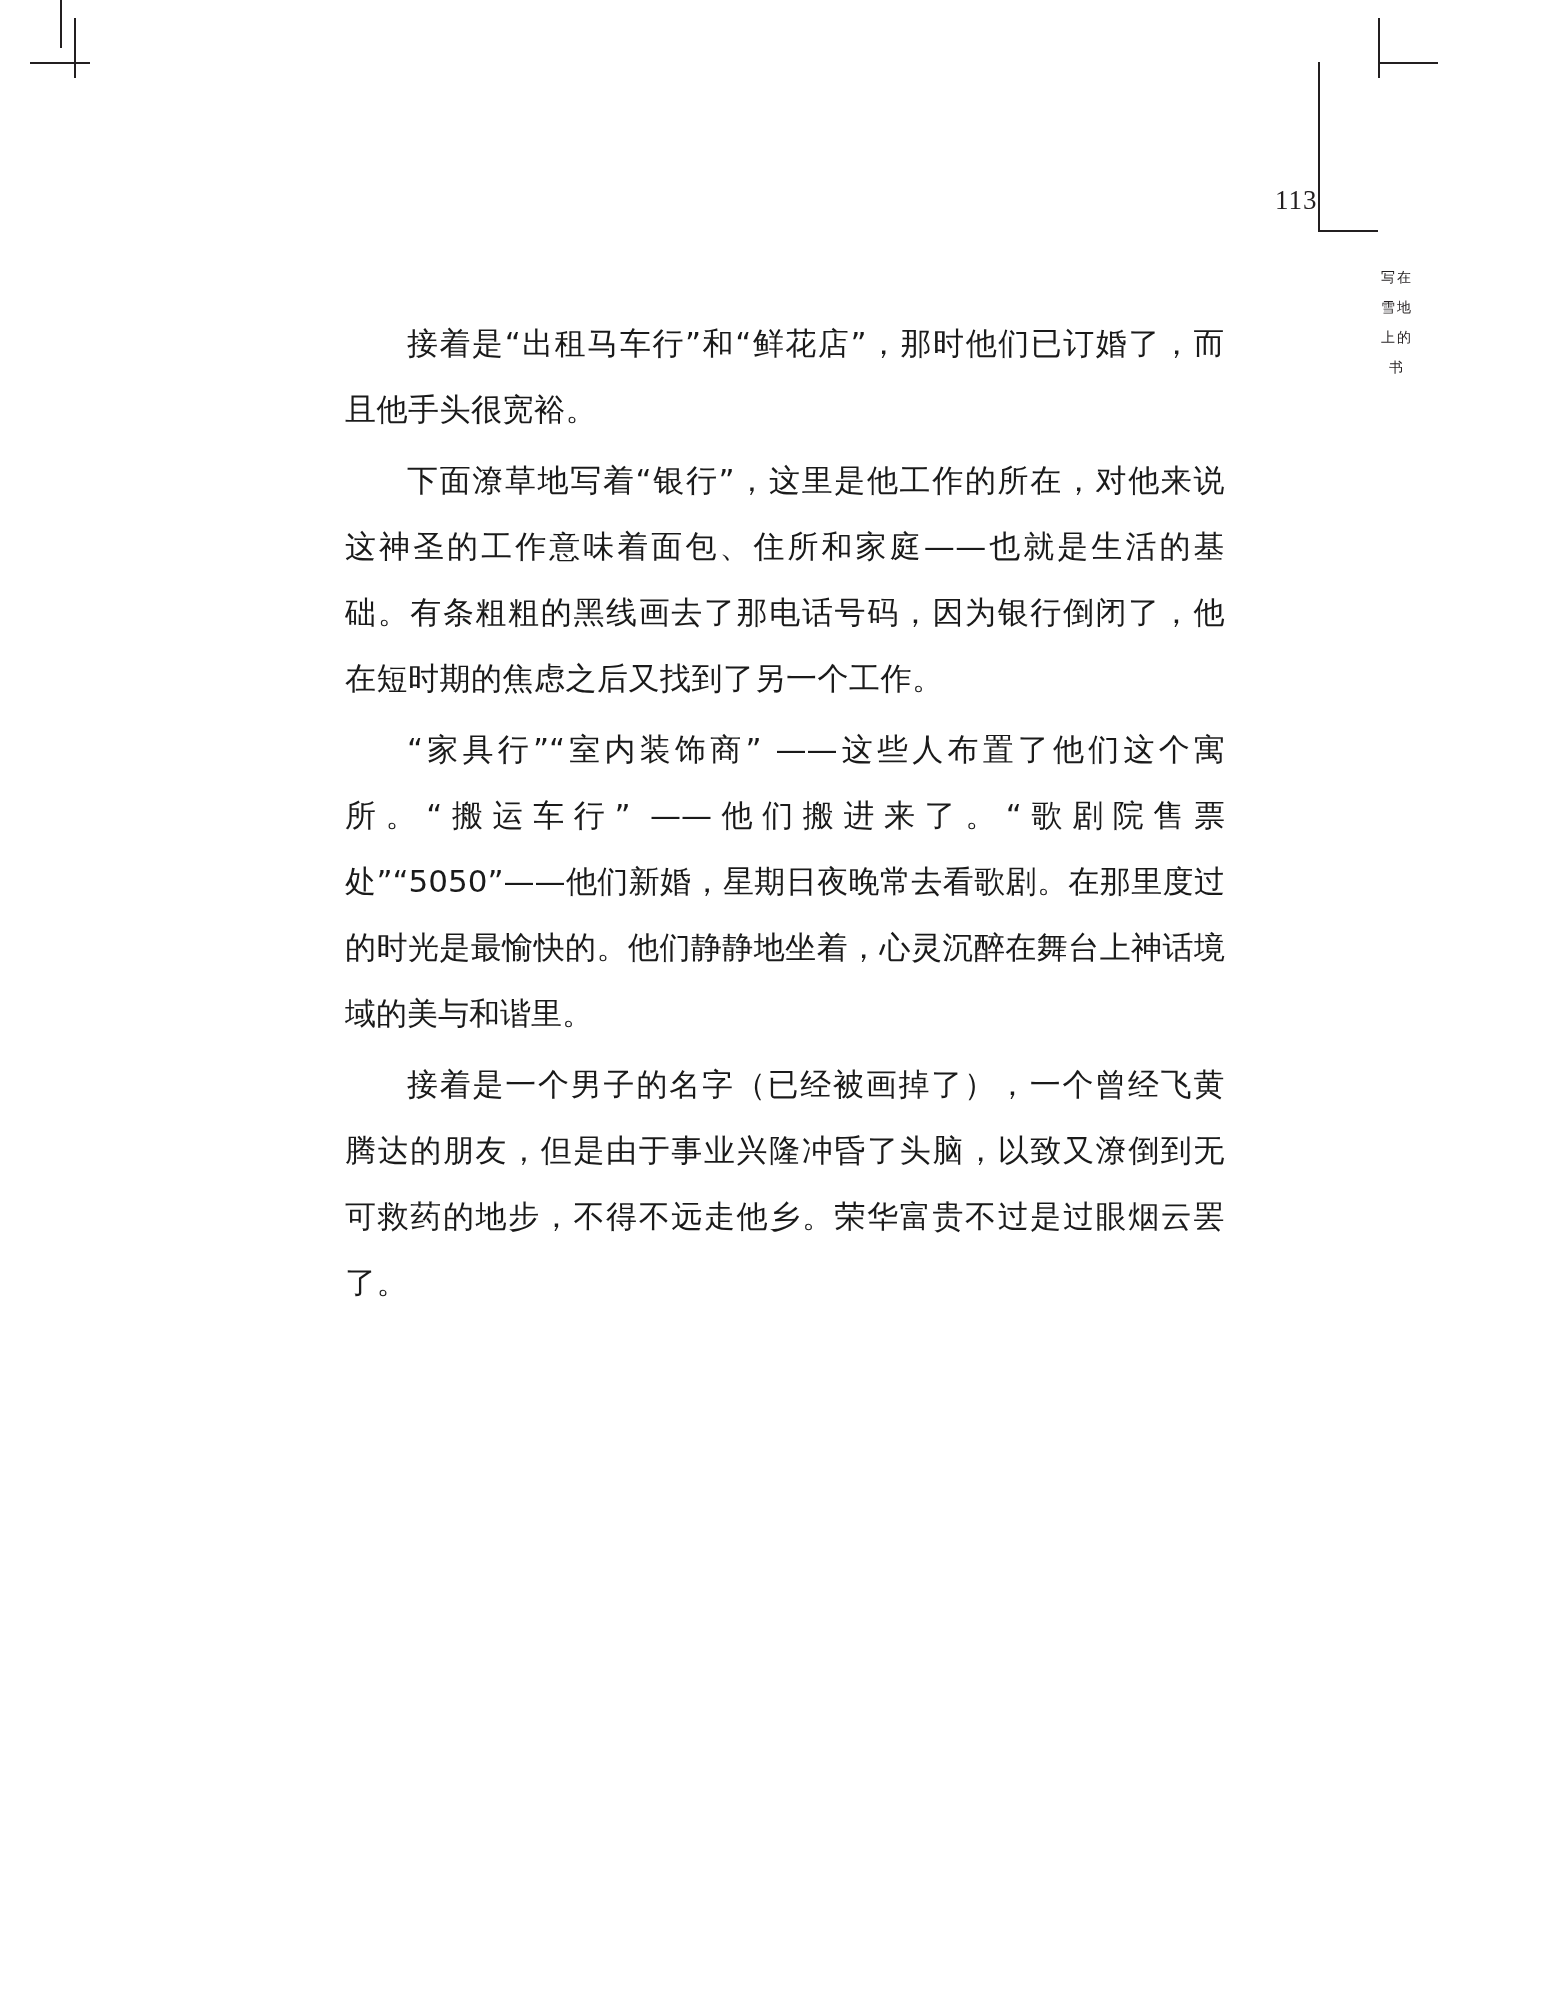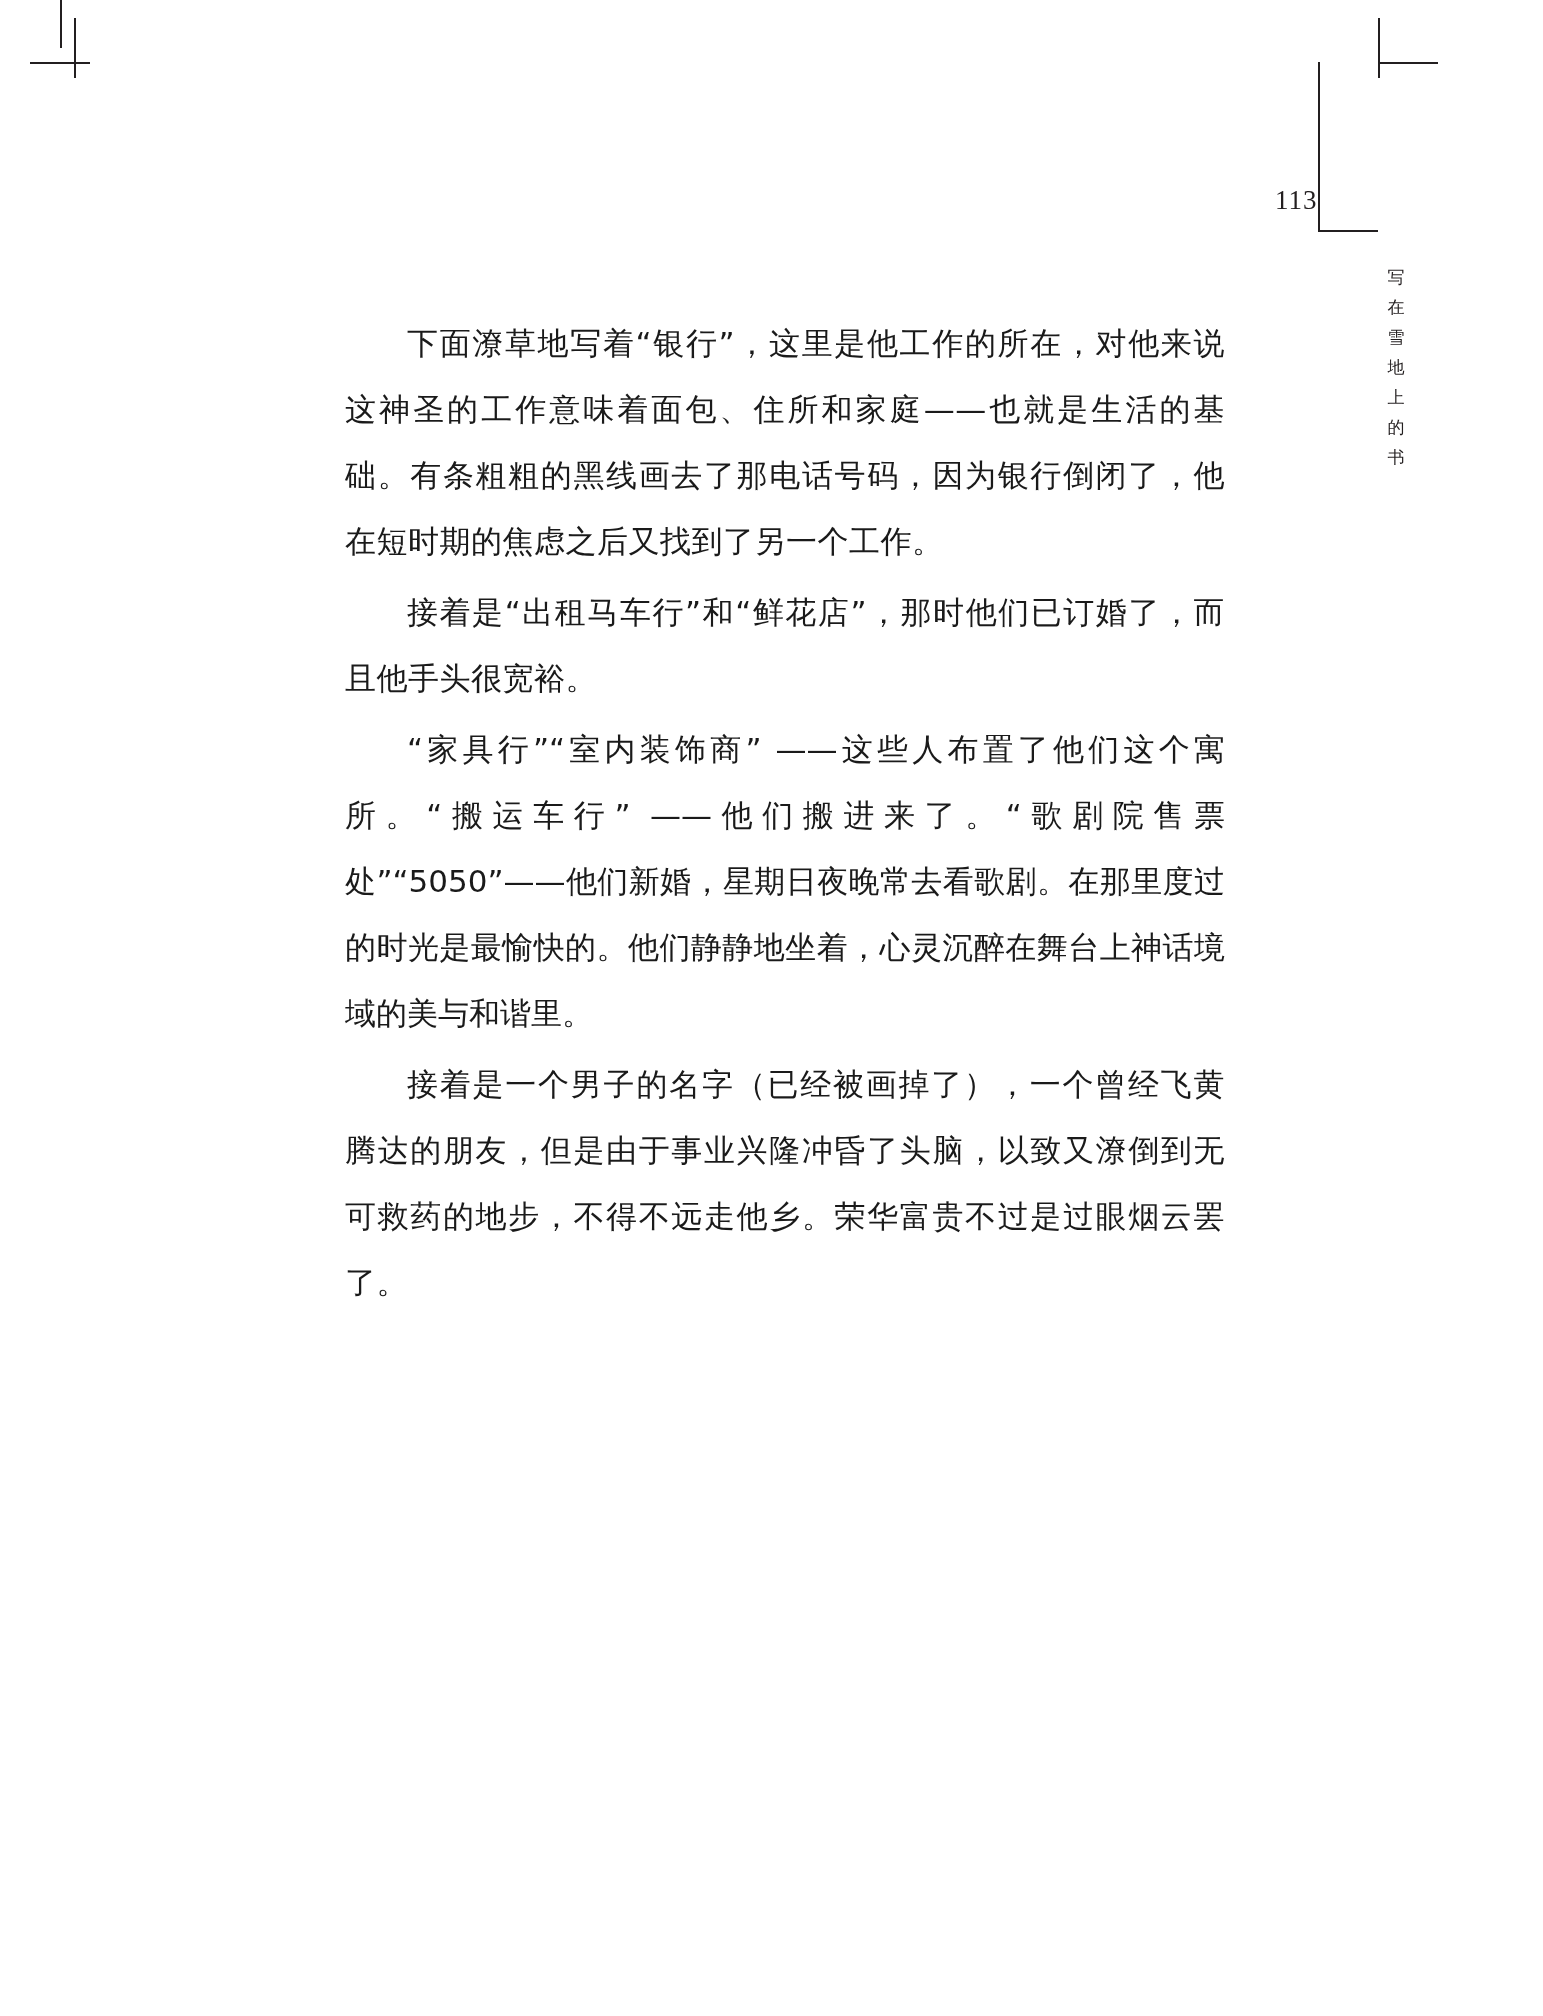--- a/index.html
+++ b/index.html
@@ -64,21 +64,21 @@
     font-size: 27px;
     color: #231f20;
     letter-spacing: 1px;
     font-family: "Liberation Serif", serif;
   }
   .running-head {
     position: absolute;
     left: 1380px;
     top: 262px;
     width: 34px;
-    font-size: 17px;
+    font-size: 14px;
     line-height: 30px;
     color: #231f20;
     text-align: center;
     letter-spacing: 2px;
   }
 
   
   .body-text {
     position: absolute;
     left: 345px;
@@ -144,22 +144,22 @@
   </div>
   <div class="crop crop-r-inner" style="left:1426px; top:1938px; width:24px; height:48px;">
     <div class="v" style="left:0; top:0; height:32px;"></div>
   </div>
 
   <div class="page-number">113</div>
 
   <div class="running-head">写在雪地上的书</div>
 
   <div class="body-text">
+    <p>接着是“出租马车行”和“鲜花店”，那时他们已订婚了，而且他手头很宽裕。</p>
     <p>下面潦草地写着“银行”，这里是他工作的所在，对他来说这神圣的工作意味着面包、住所和家庭——也就是生活的基础。有条粗粗的黑线画去了那电话号码，因为银行倒闭了，他在短时期的焦虑之后又找到了另一个工作。</p>
-    <p>接着是“出租马车行”和“鲜花店”，那时他们已订婚了，而且他手头很宽裕。</p>
     <p class="tight">“家具行”“室内装饰商” ——这些人布置了他们这个寓所。“搬运车行” ——他们搬进来了。“歌剧院售票处”“5050”——他们新婚，星期日夜晚常去看歌剧。在那里度过的时光是最愉快的。他们静静地坐着，心灵沉醉在舞台上神话境域的美与和谐里。</p>
     <p>接着是一个男子的名字（已经被画掉了），一个曾经飞黄腾达的朋友，但是由于事业兴隆冲昏了头脑，以致又潦倒到无可救药的地步，不得不远走他乡。荣华富贵不过是过眼烟云罢了。</p>
   </div>
 
   <div class="illustration">
     <svg viewBox="0 0 260 350" width="260" height="350" xmlns="http://www.w3.org/2000/svg">
       <g stroke="#6f6f6f" stroke-width="0.8" fill="none" opacity="0.85">
 
         <path d="M120 10 L104 52 L136 52 Z"></path>
         <path d="M120 30 L96 78 L144 78 Z"></path>

